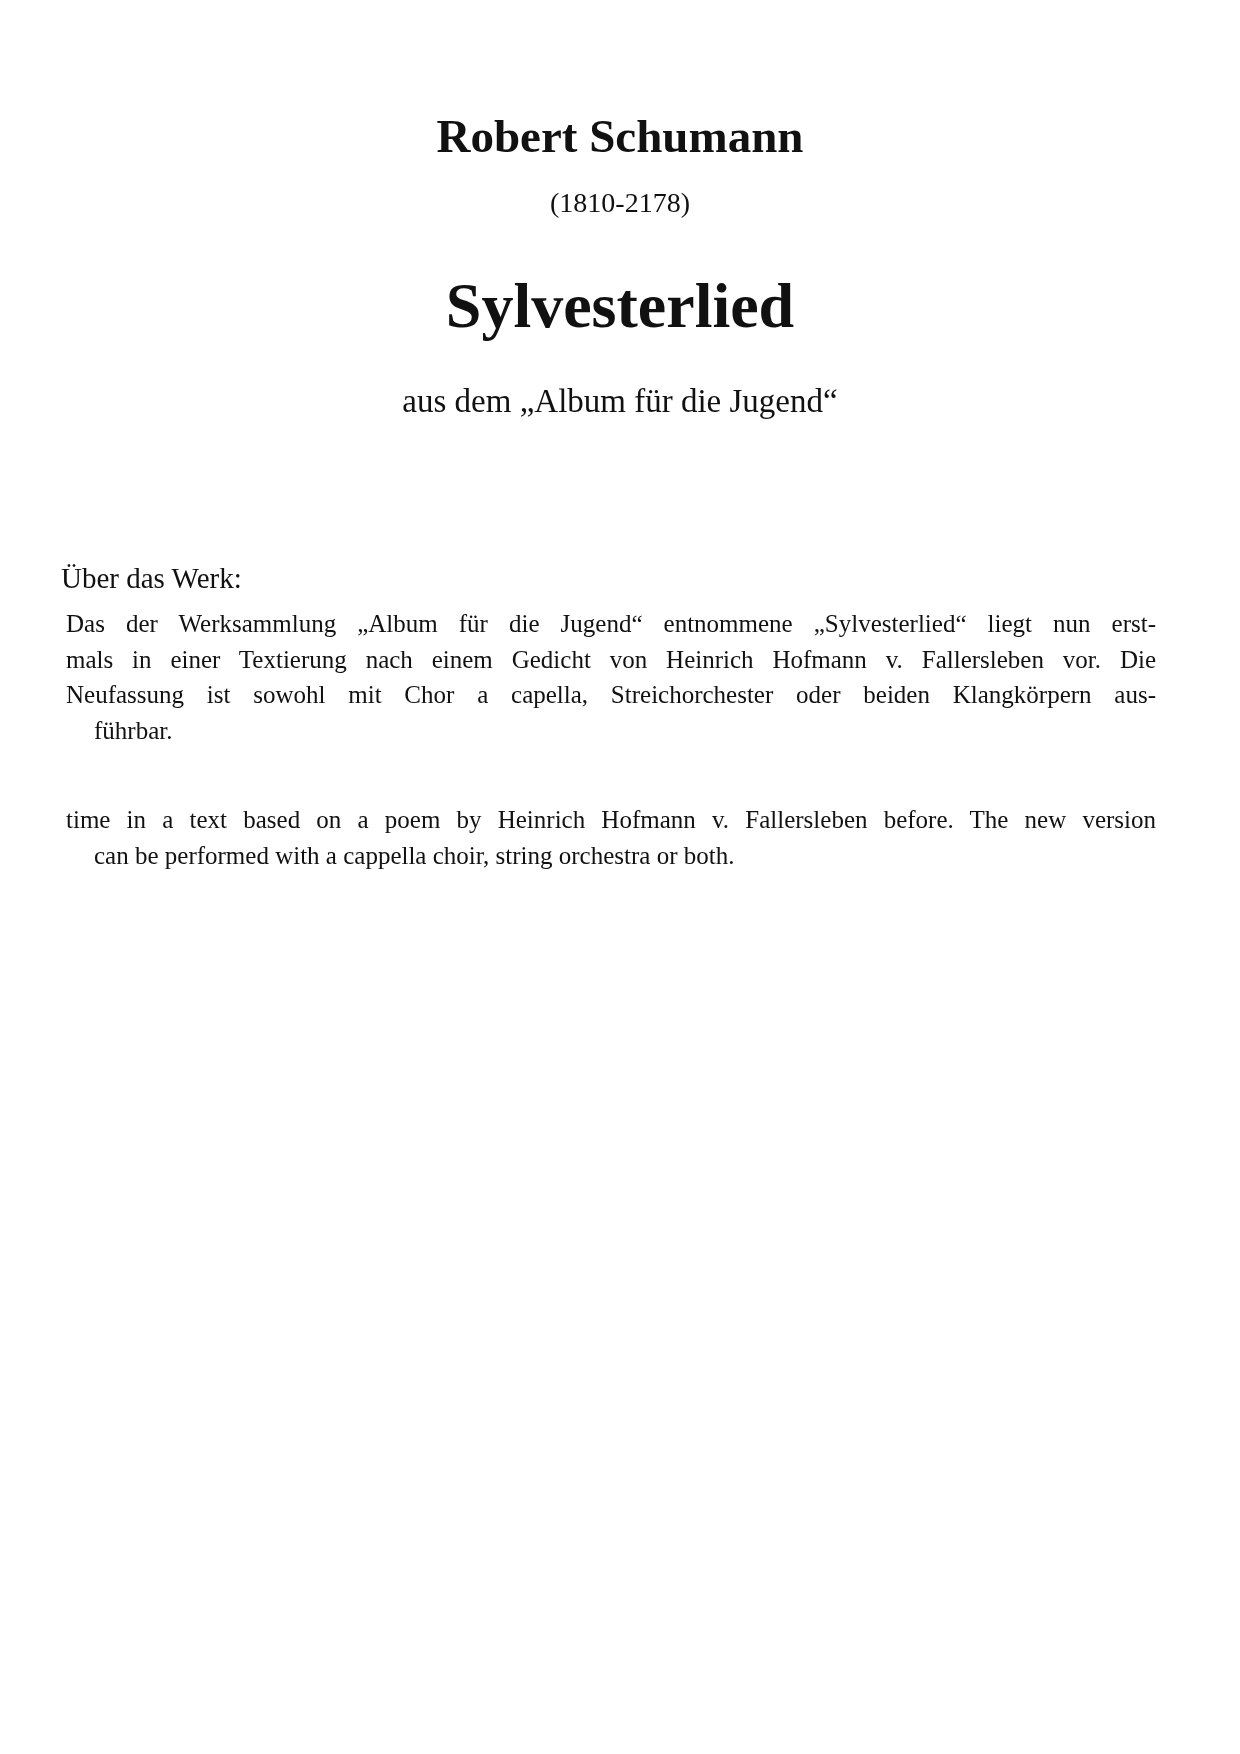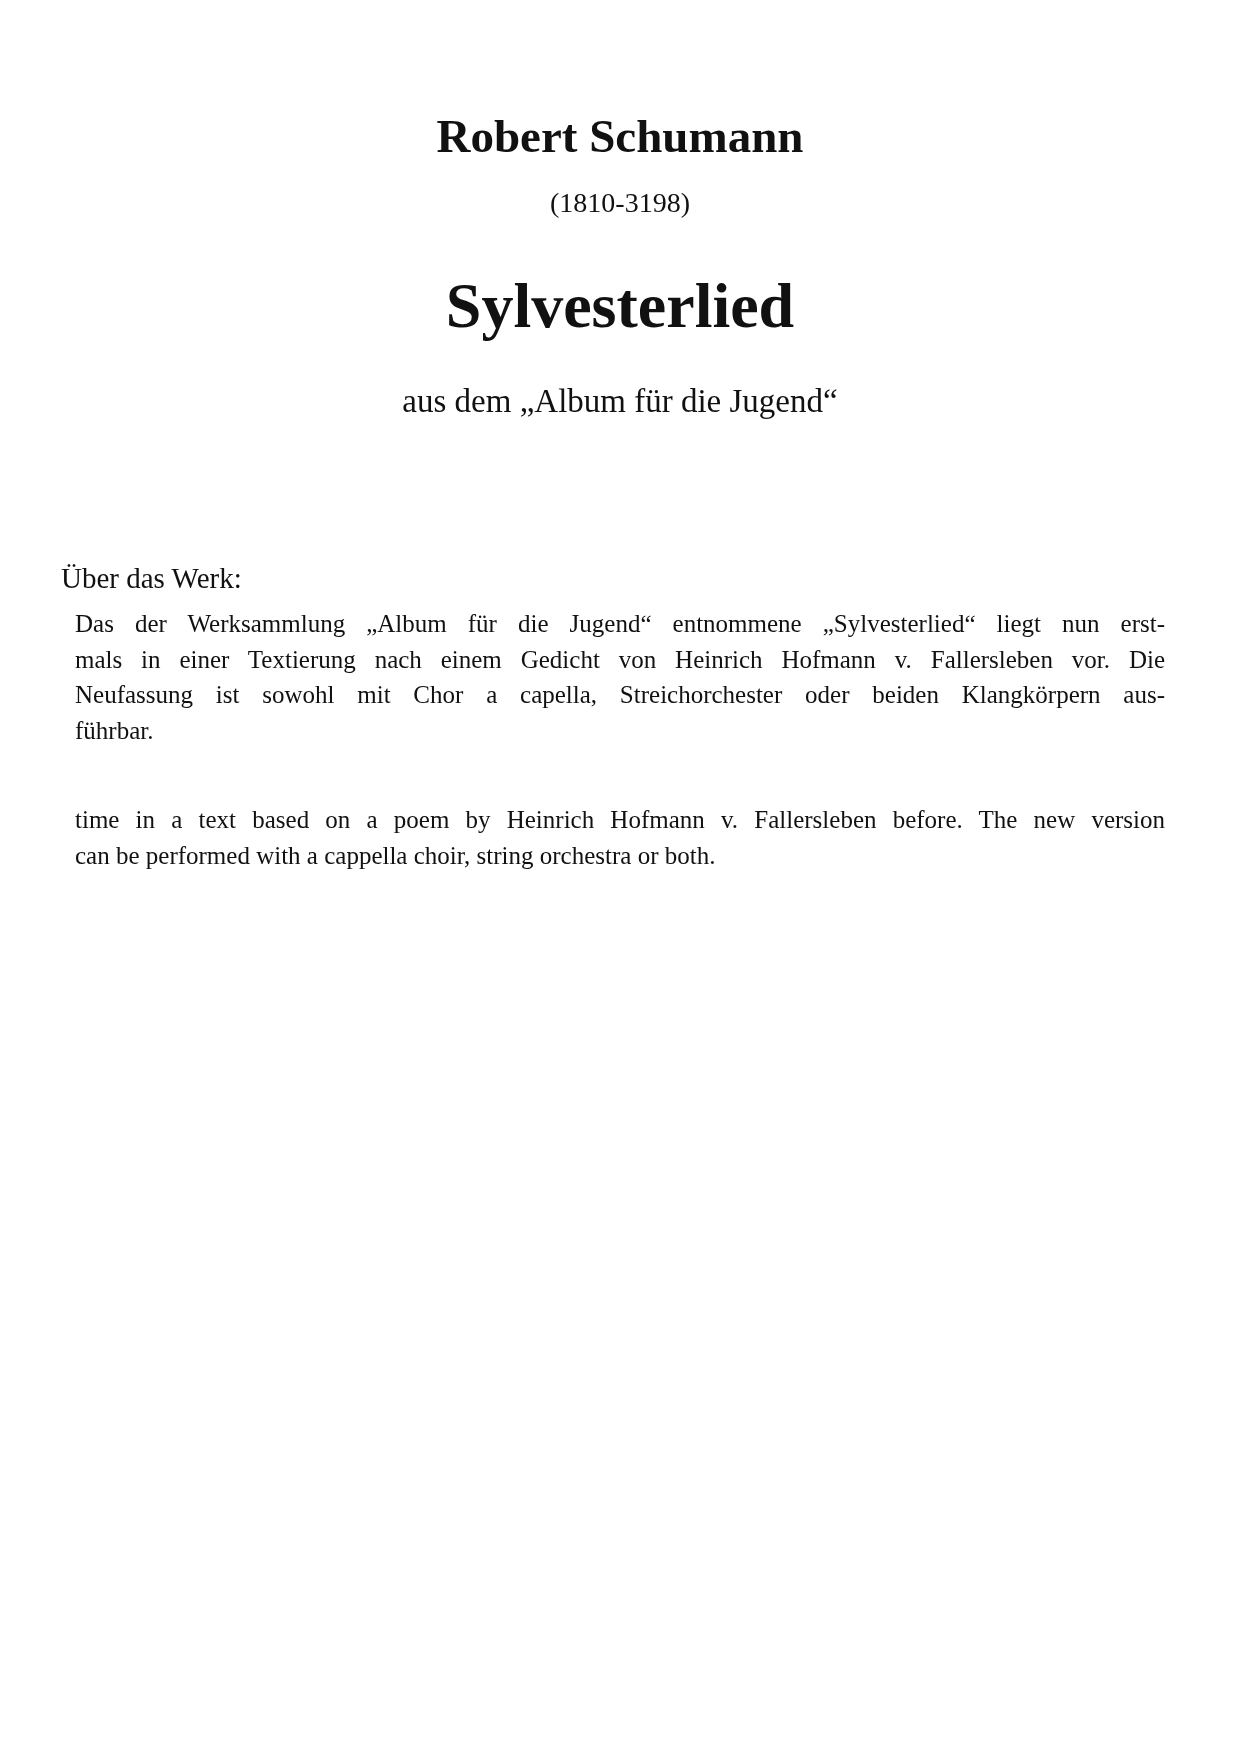--- a/index.html
+++ b/index.html
@@ -59,43 +59,44 @@
       position: absolute;
       left: 61px;
       top: 560px;
       font-size: 29px;
       font-weight: normal;
       line-height: 36px;
       white-space: nowrap;
     }
     .para {
       position: absolute;
-      left: 75px;
+      left: 66px;
       width: 1090px;
       font-size: 25px;
       line-height: 35.5px;
     }
     .para .line {
       display: block;
       white-space: nowrap;
       text-align: justify;
       text-align-last: justify;
     }
     .para .line.last {
       text-align-last: left;
+      margin-left: 28px;
     }
     .para-de { top: 606px; }
     .para-en { top: 802px; }
   </style>
 </head>
 <body>
 
 <div class="page">
   <div class="center composer">Robert Schumann</div>
-  <div class="center dates">(1810-3198)</div>
+  <div class="center dates">(1810-2178)</div>
   <div class="center title">Sylvesterlied</div>
   <div class="center subtitle">aus dem „Album für die Jugend“</div>
 
   <div class="section-heading">Über das Werk:</div>
 
   <div class="para para-de">
     <span class="line">Das der Werksammlung „Album für die Jugend“ entnommene „Sylvesterlied“ liegt nun erst-</span>
     <span class="line">mals in einer Textierung nach einem Gedicht von Heinrich Hofmann v. Fallersleben vor. Die</span>
     <span class="line">Neufassung ist sowohl mit Chor a capella, Streichorchester oder beiden Klangkörpern aus-</span>
     <span class="line last">führbar.</span>

